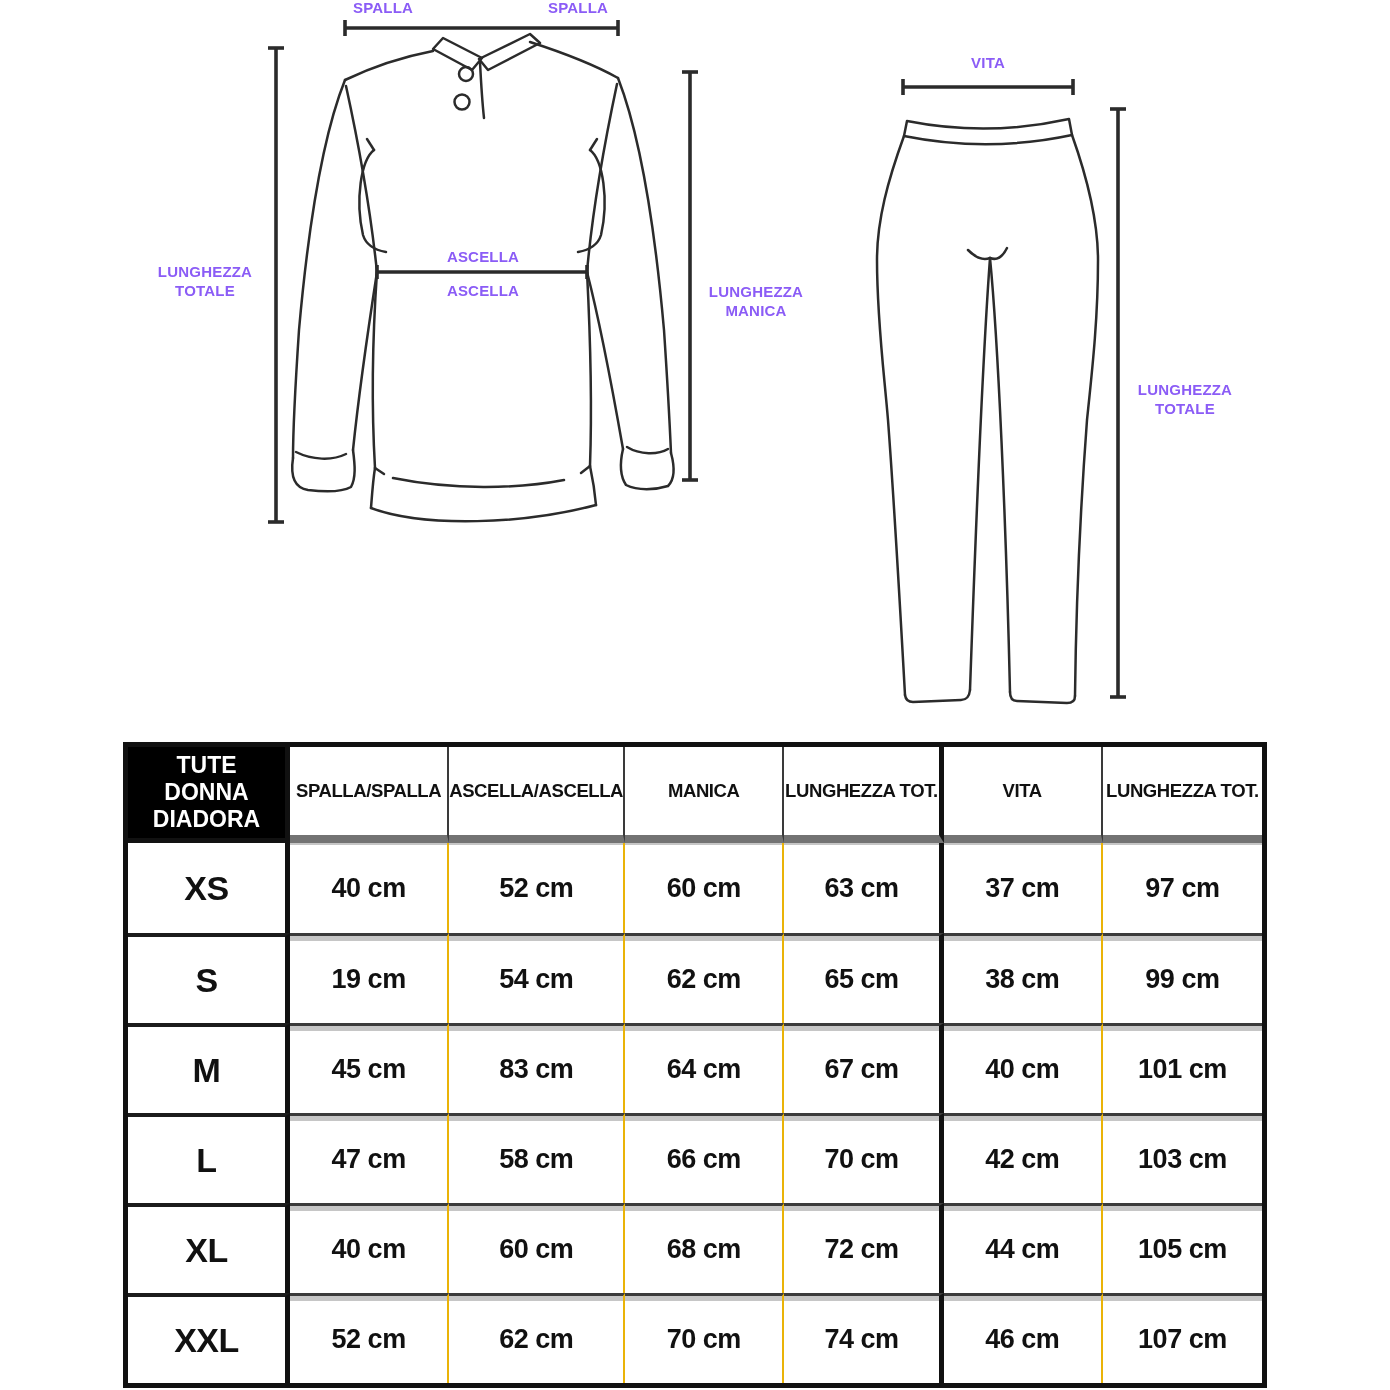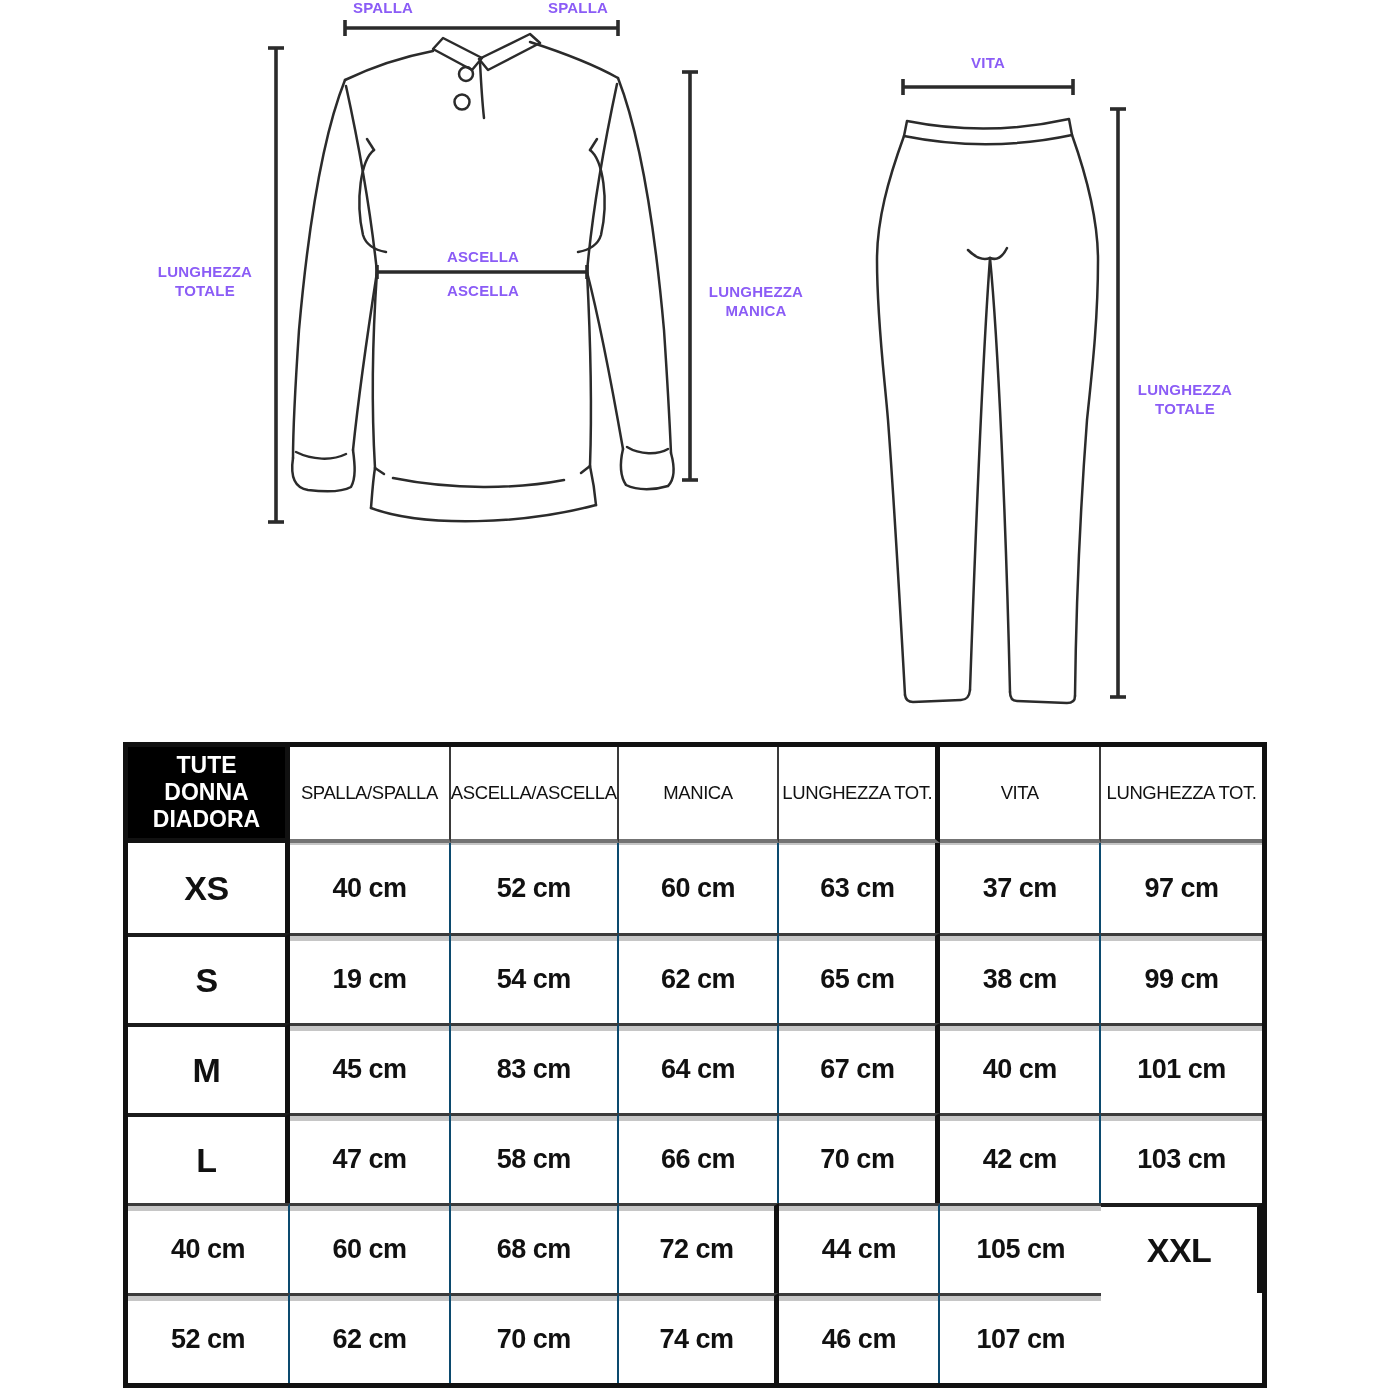--- a/index.html
+++ b/index.html
@@ -10,26 +10,26 @@
   .meas{fill:none;stroke:#2b2b2b;stroke-width:3.6;stroke-linecap:butt;}
   .dlabel{position:absolute;transform:translate(-50%,-50%);font-weight:700;font-size:15px;
           color:#8b5cf6;text-align:center;line-height:1.25;letter-spacing:.2px;white-space:nowrap;}
   .dlabel.wrap{white-space:normal;width:118px;}
   
   #size-table{position:absolute;left:123px;top:742px;width:1144px;height:646px;
               box-sizing:border-box;border:5px solid #111;background:#fff;display:grid;
               grid-template-columns:162px repeat(6,1fr);grid-template-rows:96px repeat(6,1fr);}
   .cell{display:flex;align-items:center;justify-content:center;box-sizing:border-box;
         color:#111;text-align:center;}
-  .th{font-size:18.5px;font-weight:400;letter-spacing:-.4px;border-right:2px solid #3a3a3a;
-      border-bottom:4px solid #737373;}
+  .th{font-size:18.5px;font-weight:700;letter-spacing:-.4px;border-right:2px solid #3a3a3a;
+      border-bottom:8px solid #737373;}
   .corner{background:#000;color:#fff;font-size:23px;font-weight:700;line-height:1.18;
           border-right:5px solid #111;border-bottom:5px solid #111;padding:0 12px;}
   .size{font-size:34px;font-weight:700;border-right:5px solid #111;letter-spacing:-.5px;}
-  .val{font-size:27px;font-weight:700;letter-spacing:-.5px;border-right:2px solid #0c4a6e;
+  .val{font-size:27px;font-weight:700;letter-spacing:-.5px;border-right:2px solid #eab308;
        box-shadow:inset 0 2px 0 #c6c6c6;}
   .rt{border-top:4px solid #1c1c1c;}
   .val.rt{border-top:3px solid #3b3b3b;box-shadow:inset 0 5px 0 #c6c6c6;}
   .thick-r{border-right:5px solid #111;}
   .last-c{border-right:none;}
 </style>
 </head>
 <body>
 
 <div id="page">
@@ -178,20 +178,21 @@
     <div class="cell val rt last-c">101 cm</div>
 
     <div class="cell size rt">L</div>
     <div class="cell val rt">47 cm</div>
     <div class="cell val rt">58 cm</div>
     <div class="cell val rt">66 cm</div>
     <div class="cell val rt thick-r">70 cm</div>
     <div class="cell val rt">42 cm</div>
     <div class="cell val rt last-c">103 cm</div>
 
+    <div class="cell size rt">XL</div>
     <div class="cell val rt">40 cm</div>
     <div class="cell val rt">60 cm</div>
     <div class="cell val rt">68 cm</div>
     <div class="cell val rt thick-r">72 cm</div>
     <div class="cell val rt">44 cm</div>
     <div class="cell val rt last-c">105 cm</div>
 
     <div class="cell size rt">XXL</div>
     <div class="cell val rt">52 cm</div>
     <div class="cell val rt">62 cm</div>

